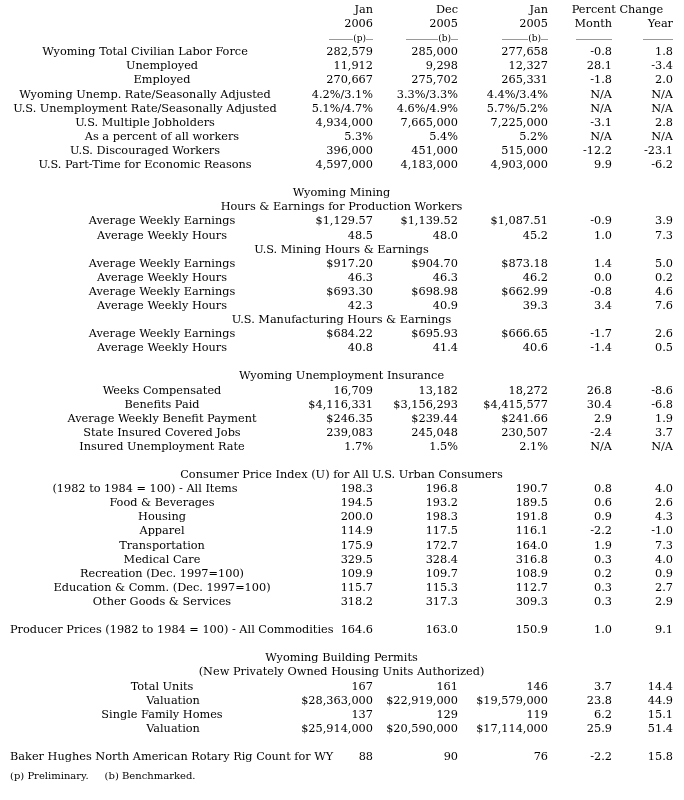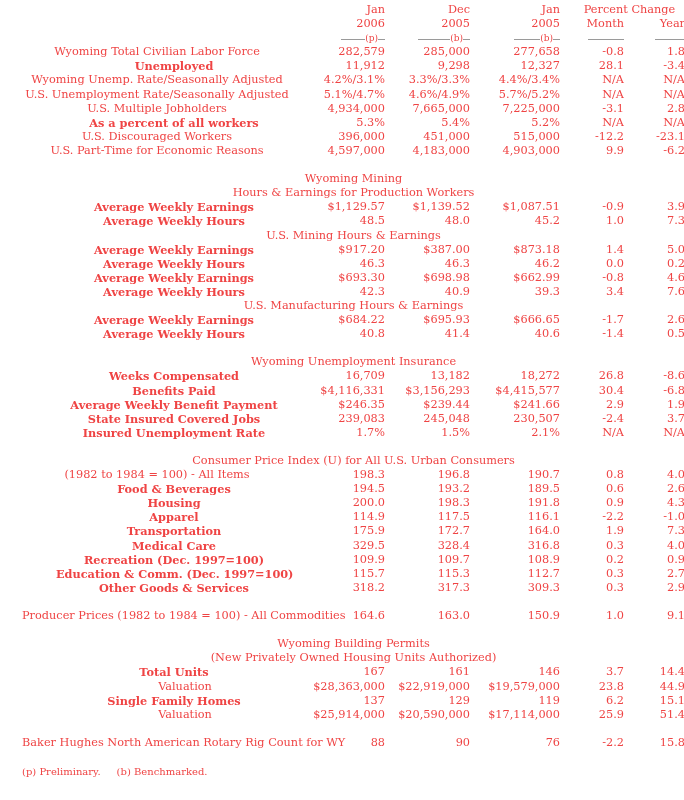--- a/index.html
+++ b/index.html
@@ -1,51 +1,51 @@
 <!DOCTYPE html>
 <html><head>
 <meta charset="utf-8">
 <style>
   html,body{margin:0;padding:0;background:#ffffff;}
   .page{
     width:684px;height:800px;box-sizing:border-box;
-    padding:3px 0 0 22px;overflow:hidden;
+    padding:3px 0 0 10px;overflow:hidden;
     font-family:"DejaVu Serif","Liberation Serif",serif;
-    color:#ef4444;
+    color:#000000;
   }
   table.stats{
     border-collapse:collapse;table-layout:fixed;width:663px;
   }
   col.c-label{width:270px;}
   col.c1{width:93px;}
   col.c2{width:85px;}
   col.c3{width:90px;}
   col.c4{width:64px;}
   col.c5{width:61px;}
   td{
     font-size:11.3px;line-height:14.1px;padding:0;margin:0;
     white-space:nowrap;overflow:visible;vertical-align:bottom;
   }
   td.label{text-align:center;}
   td.ind0{padding-left:0;}
-  td.ind1{padding-left:34px;font-weight:bold;}
+  td.ind1{padding-left:34px;}
   td.ind2{padding-left:56px;}
   td.num{text-align:right;}
   td.pcc{text-align:center;padding-left:14px;margin-top:31px;}
   
   .rule{display:inline-block;background:#9a9a9a;height:1.5px;vertical-align:1px;}
   .rw24{width:24px;}
   .rw32{width:32px;}
   .rw26{width:26px;}
   .rw7{width:7px;}
   .rw36{width:36px;}
   .rw30{width:30px;}
   .fnote{font-size:9px;}
   .footnotes{
-    margin-top:16px;font-size:10px;line-height:12px;
+    margin-top:6px;font-size:10px;line-height:12px;
   }
   .fn2{margin-left:16px;}
 </style>
 </head>
 <body>
 
 <div class="page">
   <table class="stats">
     <colgroup>
       <col class="c-label">
@@ -91,20 +91,28 @@
         </tr>
         <tr>
           <td class="label ind1">Unemployed</td>
           <td class="num">11,912</td>
           <td class="num">9,298</td>
           <td class="num">12,327</td>
           <td class="num">28.1</td>
           <td class="num">-3.4</td>
         </tr>
         <tr>
+          <td class="label ind1">Employed</td>
+          <td class="num">270,667</td>
+          <td class="num">275,702</td>
+          <td class="num">265,331</td>
+          <td class="num">-1.8</td>
+          <td class="num">2.0</td>
+        </tr>
+        <tr>
           <td class="label ind0">Wyoming Unemp. Rate/Seasonally Adjusted</td>
           <td class="num">4.2%/3.1%</td>
           <td class="num">3.3%/3.3%</td>
           <td class="num">4.4%/3.4%</td>
           <td class="num">N/A</td>
           <td class="num">N/A</td>
         </tr>
         <tr>
           <td class="label ind0">U.S. Unemployment Rate/Seasonally Adjusted</td>
           <td class="num">5.1%/4.7%</td>
@@ -169,21 +177,21 @@
           <td class="num">45.2</td>
           <td class="num">1.0</td>
           <td class="num">7.3</td>
         </tr>
         <tr>
           <td class="label ind0" colspan="6">U.S. Mining Hours &amp; Earnings</td>
         </tr>
         <tr>
           <td class="label ind1">Average Weekly Earnings</td>
           <td class="num">$917.20</td>
-          <td class="num">$387.00</td>
+          <td class="num">$904.70</td>
           <td class="num">$873.18</td>
           <td class="num">1.4</td>
           <td class="num">5.0</td>
         </tr>
         <tr>
           <td class="label ind1">Average Weekly Hours</td>
           <td class="num">46.3</td>
           <td class="num">46.3</td>
           <td class="num">46.2</td>
           <td class="num">0.0</td>

